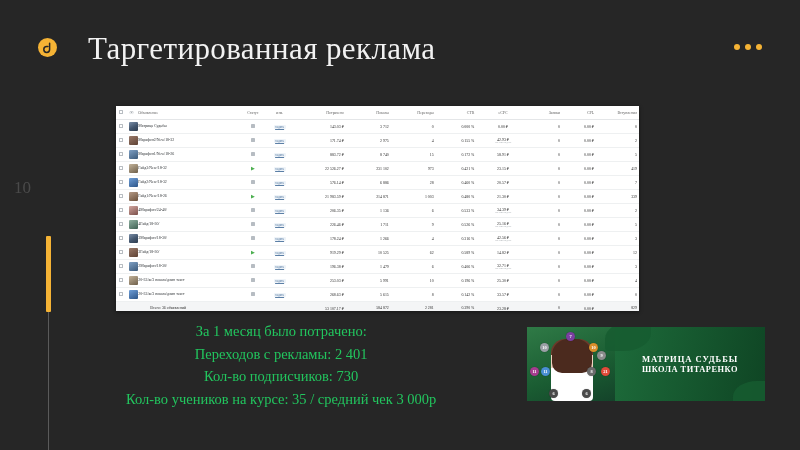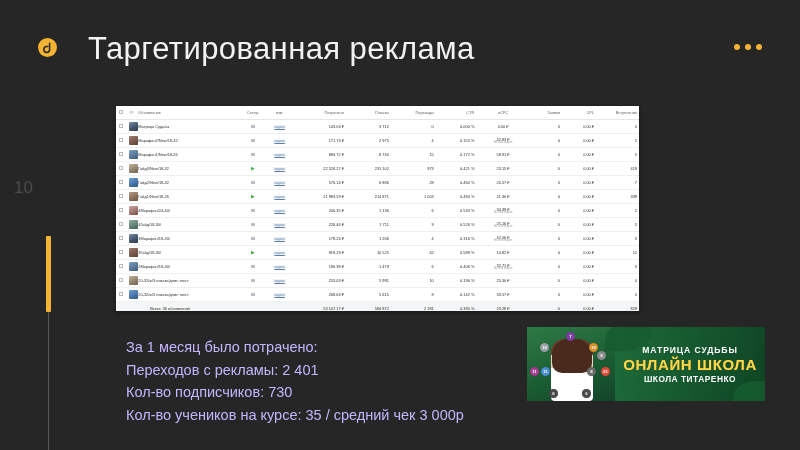--- a/index.html
+++ b/index.html
@@ -6,20 +6,21 @@
   html, body {
     width: 800px; height: 450px;
     background: #262626;
     font-family: "Liberation Sans", sans-serif;
     overflow: hidden;
   }
   .slide {
     position: relative;
     width: 800px; height: 450px;
     background: #262626;
+    font-family: Liberation Serif, serif;
   }
 
   
   .logo {
     position: absolute; left: 38px; top: 38px;
     width: 19px; height: 19px; border-radius: 50%;
     background: #f5b335;
     display: flex; align-items: center; justify-content: center;
   }
   .logo svg { display:block; }
@@ -127,22 +128,22 @@
   .ecpc-sub  { font-size:2.6px; color:#9aa0a6; display:block; line-height:1.1; }
 
   tr.total td {
     background:#f4f5f6; font-size:3.9px; color:#2c2c2c;
     border-bottom:none; border-top:1px solid #e0e2e4; height:13px;
   }
   tr.total td.c-name { text-align:left; padding-left:14px; }
 
   
   .copy {
-    position: absolute; left: 126px; top: 336px;
-    color: #c4b5fd; font-size: 14.5px; line-height: 22.5px;
+    position: absolute; left: 126px; top: 320px;
+    color: #22c55e; font-size: 14.5px; line-height: 22.5px; text-align: center;
   }
   .copy div { white-space: nowrap; }
 
   
   .promo {
     position: absolute; left: 527px; top: 327px;
     width: 238px; height: 74px;
     background: linear-gradient(100deg,#14532d 0%,#1d6b3a 35%,#0f4524 100%);
     overflow: hidden;
     display: flex;
@@ -500,18 +501,17 @@
           <div class="node" style="left: 60px; top: 40px; background: rgb(107, 107, 107);">8</div>
           <div class="node" style="left: 74px; top: 40px; background: rgb(224, 75, 58);">21</div>
           <div class="node" style="left: 22px; top: 62px; background: rgb(74, 74, 74);">6</div>
           <div class="node" style="left: 55px; top: 62px; background: rgb(74, 74, 74);">6</div>
         </div>
     </div>
     <div class="text">
       <div class="leaf" style="width:46px;height:30px;left:-10px;top:-6px;"></div>
       <div class="leaf" style="width:40px;height:26px;right:-8px;bottom:-6px;transform:rotate(180deg);"></div>
       <div class="l1">МАТРИЦА СУДЬБЫ</div>
-      <div class="l2">ОНЛАЙН ШКОЛА</div>
       <div class="l3">ШКОЛА ТИТАРЕНКО</div>
     </div>
   </div>
 
 </div>
 
 </body></html>

